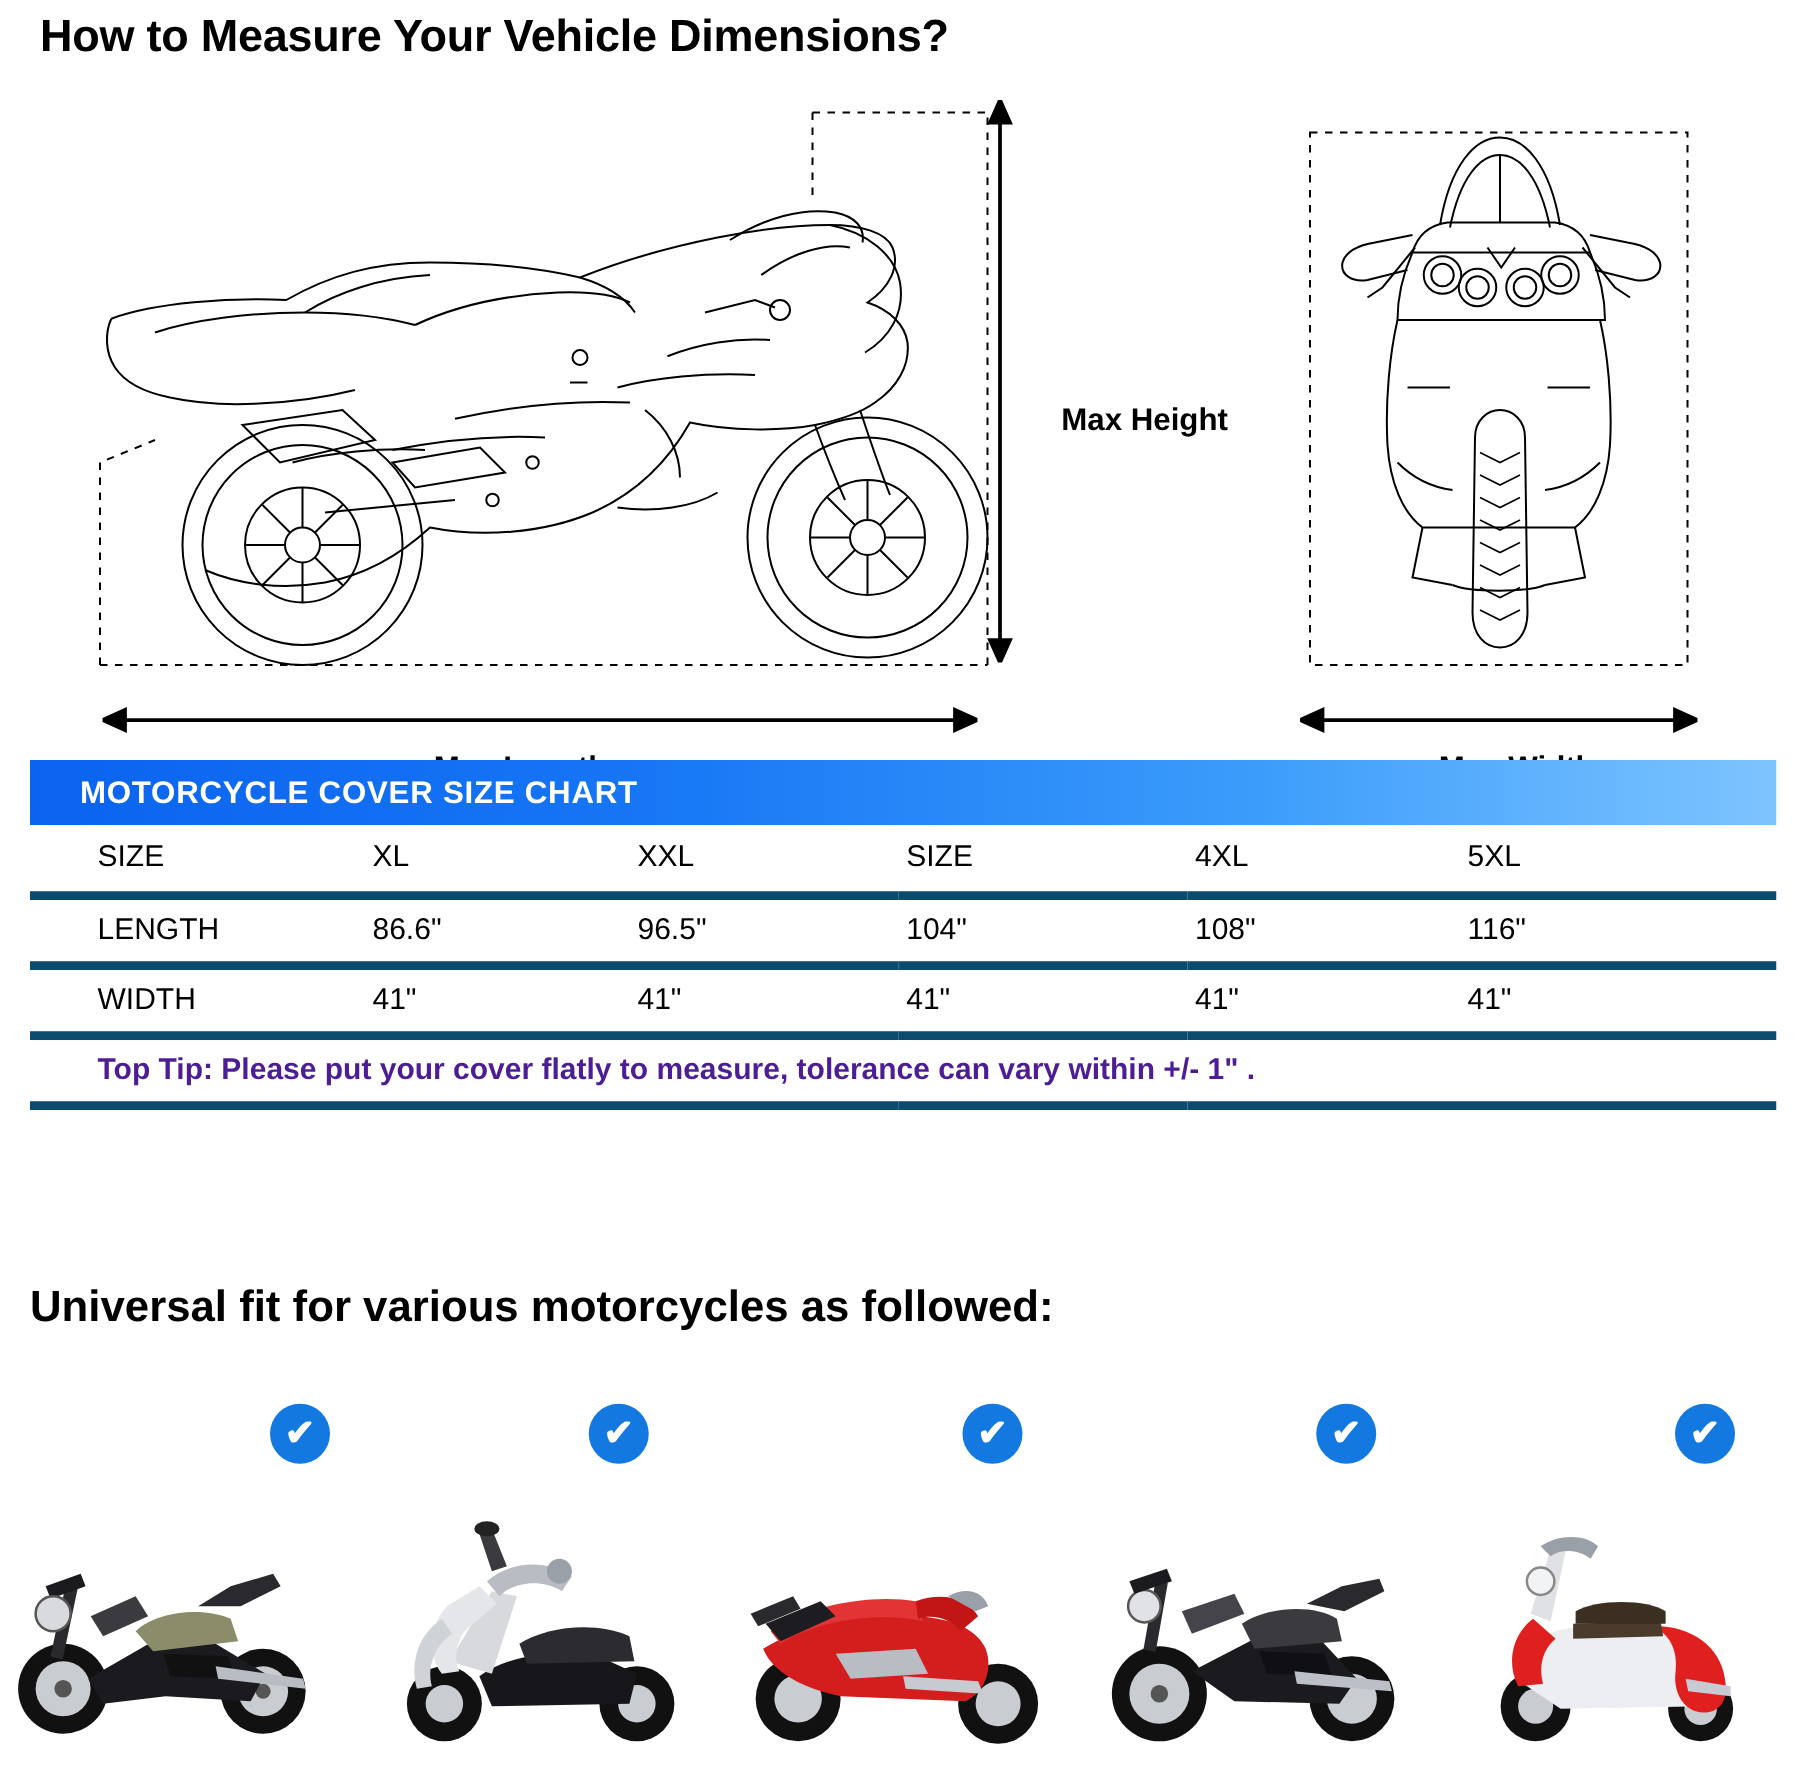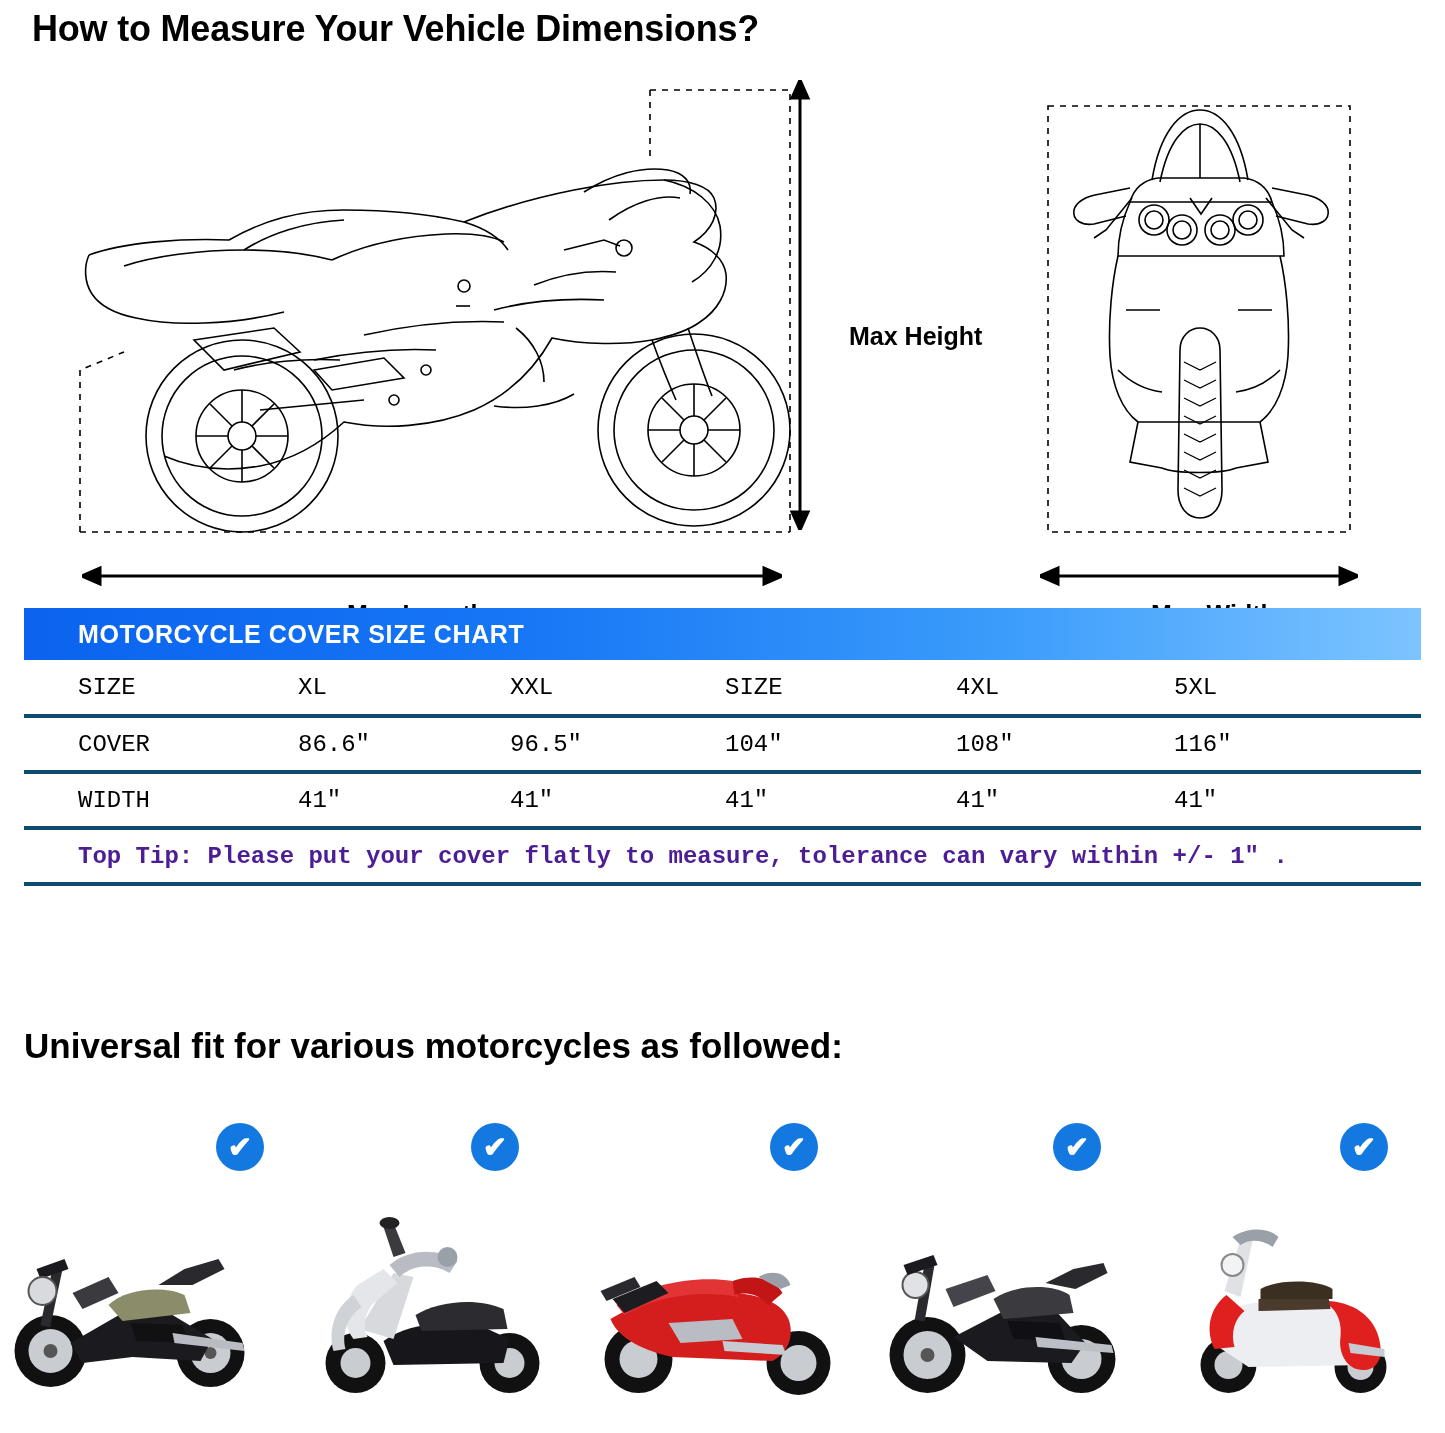--- a/index.html
+++ b/index.html
@@ -68,40 +68,39 @@
     position: absolute;
     left: 24px;
     top: 600px;
     width: 1397px;
   }
   .chart-header {
     height: 52px;
     background: linear-gradient(to right, #0b63ef 0%, #1676f5 35%, #3b9cfb 70%, #7dc4ff 100%);
     display: flex;
     align-items: center;
-    padding-left: 54px;
+    padding-left: 40px;
   }
   .chart-header span {
     color: #fff;
     font-size: 25px;
     font-weight: bold;
     letter-spacing: 0.6px;
   }
   table.size-table {
     width: 100%;
     border-collapse: collapse;
     table-layout: fixed;
   }
   table.size-table td {
     height: 56px;
     font-size: 24px;
-    border-bottom: 4px solid #0c4a6e;
+    border-bottom: 7px solid #0c4a6e;
     padding-left: 6px;
     vertical-align: middle;
-    font-family: Liberation Mono, monospace;
   }
   table.size-table tr td:first-child { padding-left: 54px; width: 268px; }
   table.size-table td.c2 { width: 212px; }
   table.size-table td.c3 { width: 215px; }
   table.size-table td.c4 { width: 231px; }
   table.size-table td.c5 { width: 218px; }
   .tip-row td {
     color: #4c1d95;
     font-weight: bold;
     font-size: 24px;
@@ -324,21 +323,21 @@
       <tbody>
           <tr>
         <td>SIZE</td>
         <td class="c2">XL</td>
         <td class="c3">XXL</td>
         <td class="c4">SIZE</td>
         <td class="c5">4XL</td>
         <td>5XL</td>
       </tr>
       <tr>
-        <td>COVER</td>
+        <td>LENGTH</td>
         <td class="c2">86.6"</td>
         <td class="c3">96.5"</td>
         <td class="c4">104"</td>
         <td class="c5">108"</td>
         <td>116"</td>
       </tr>
       <tr>
         <td>WIDTH</td>
         <td class="c2">41"</td>
         <td class="c3">41"</td>

